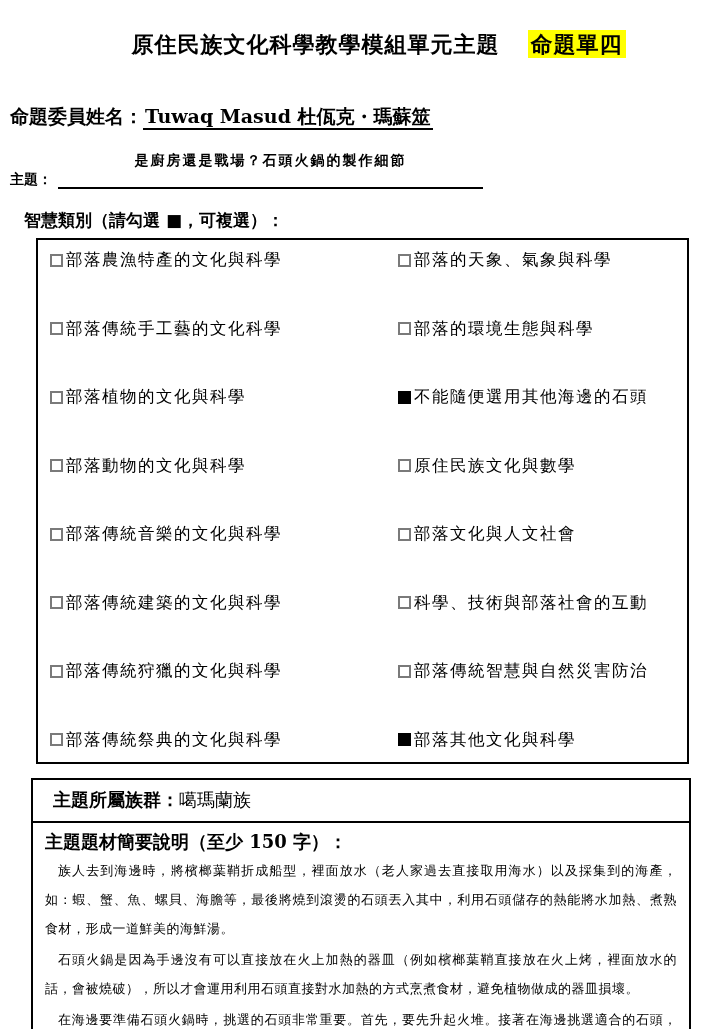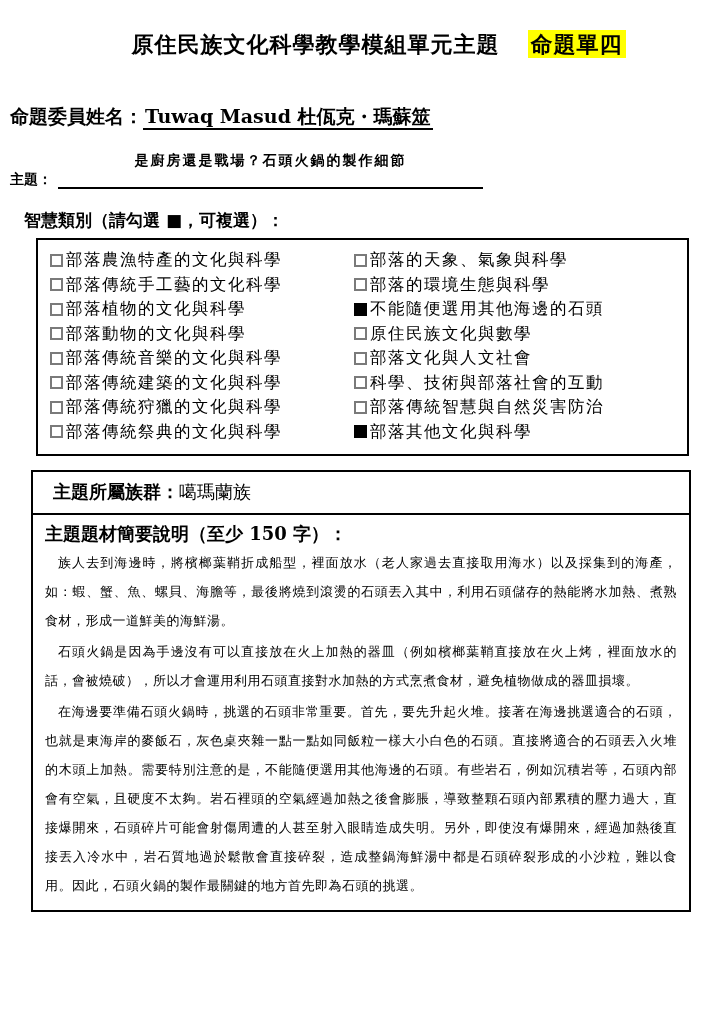--- a/index.html
+++ b/index.html
@@ -62,20 +62,21 @@
     margin:6px 0 0 36px;
     width:653px;
     border:2px solid #000;
     padding:8px 0 10px 12px;
   }
   .cat-grid {
     display:grid;
     grid-auto-flow:column;
     grid-template-rows:repeat(8, 24.5px);
     grid-template-columns:304px auto;
+    gap:44px;
   }
   .cb-item {
     display:flex;
     align-items:center;
     font-size:16.5px;
     letter-spacing:1.5px;
     white-space:nowrap;
   }
   .cb {
     flex:none;

